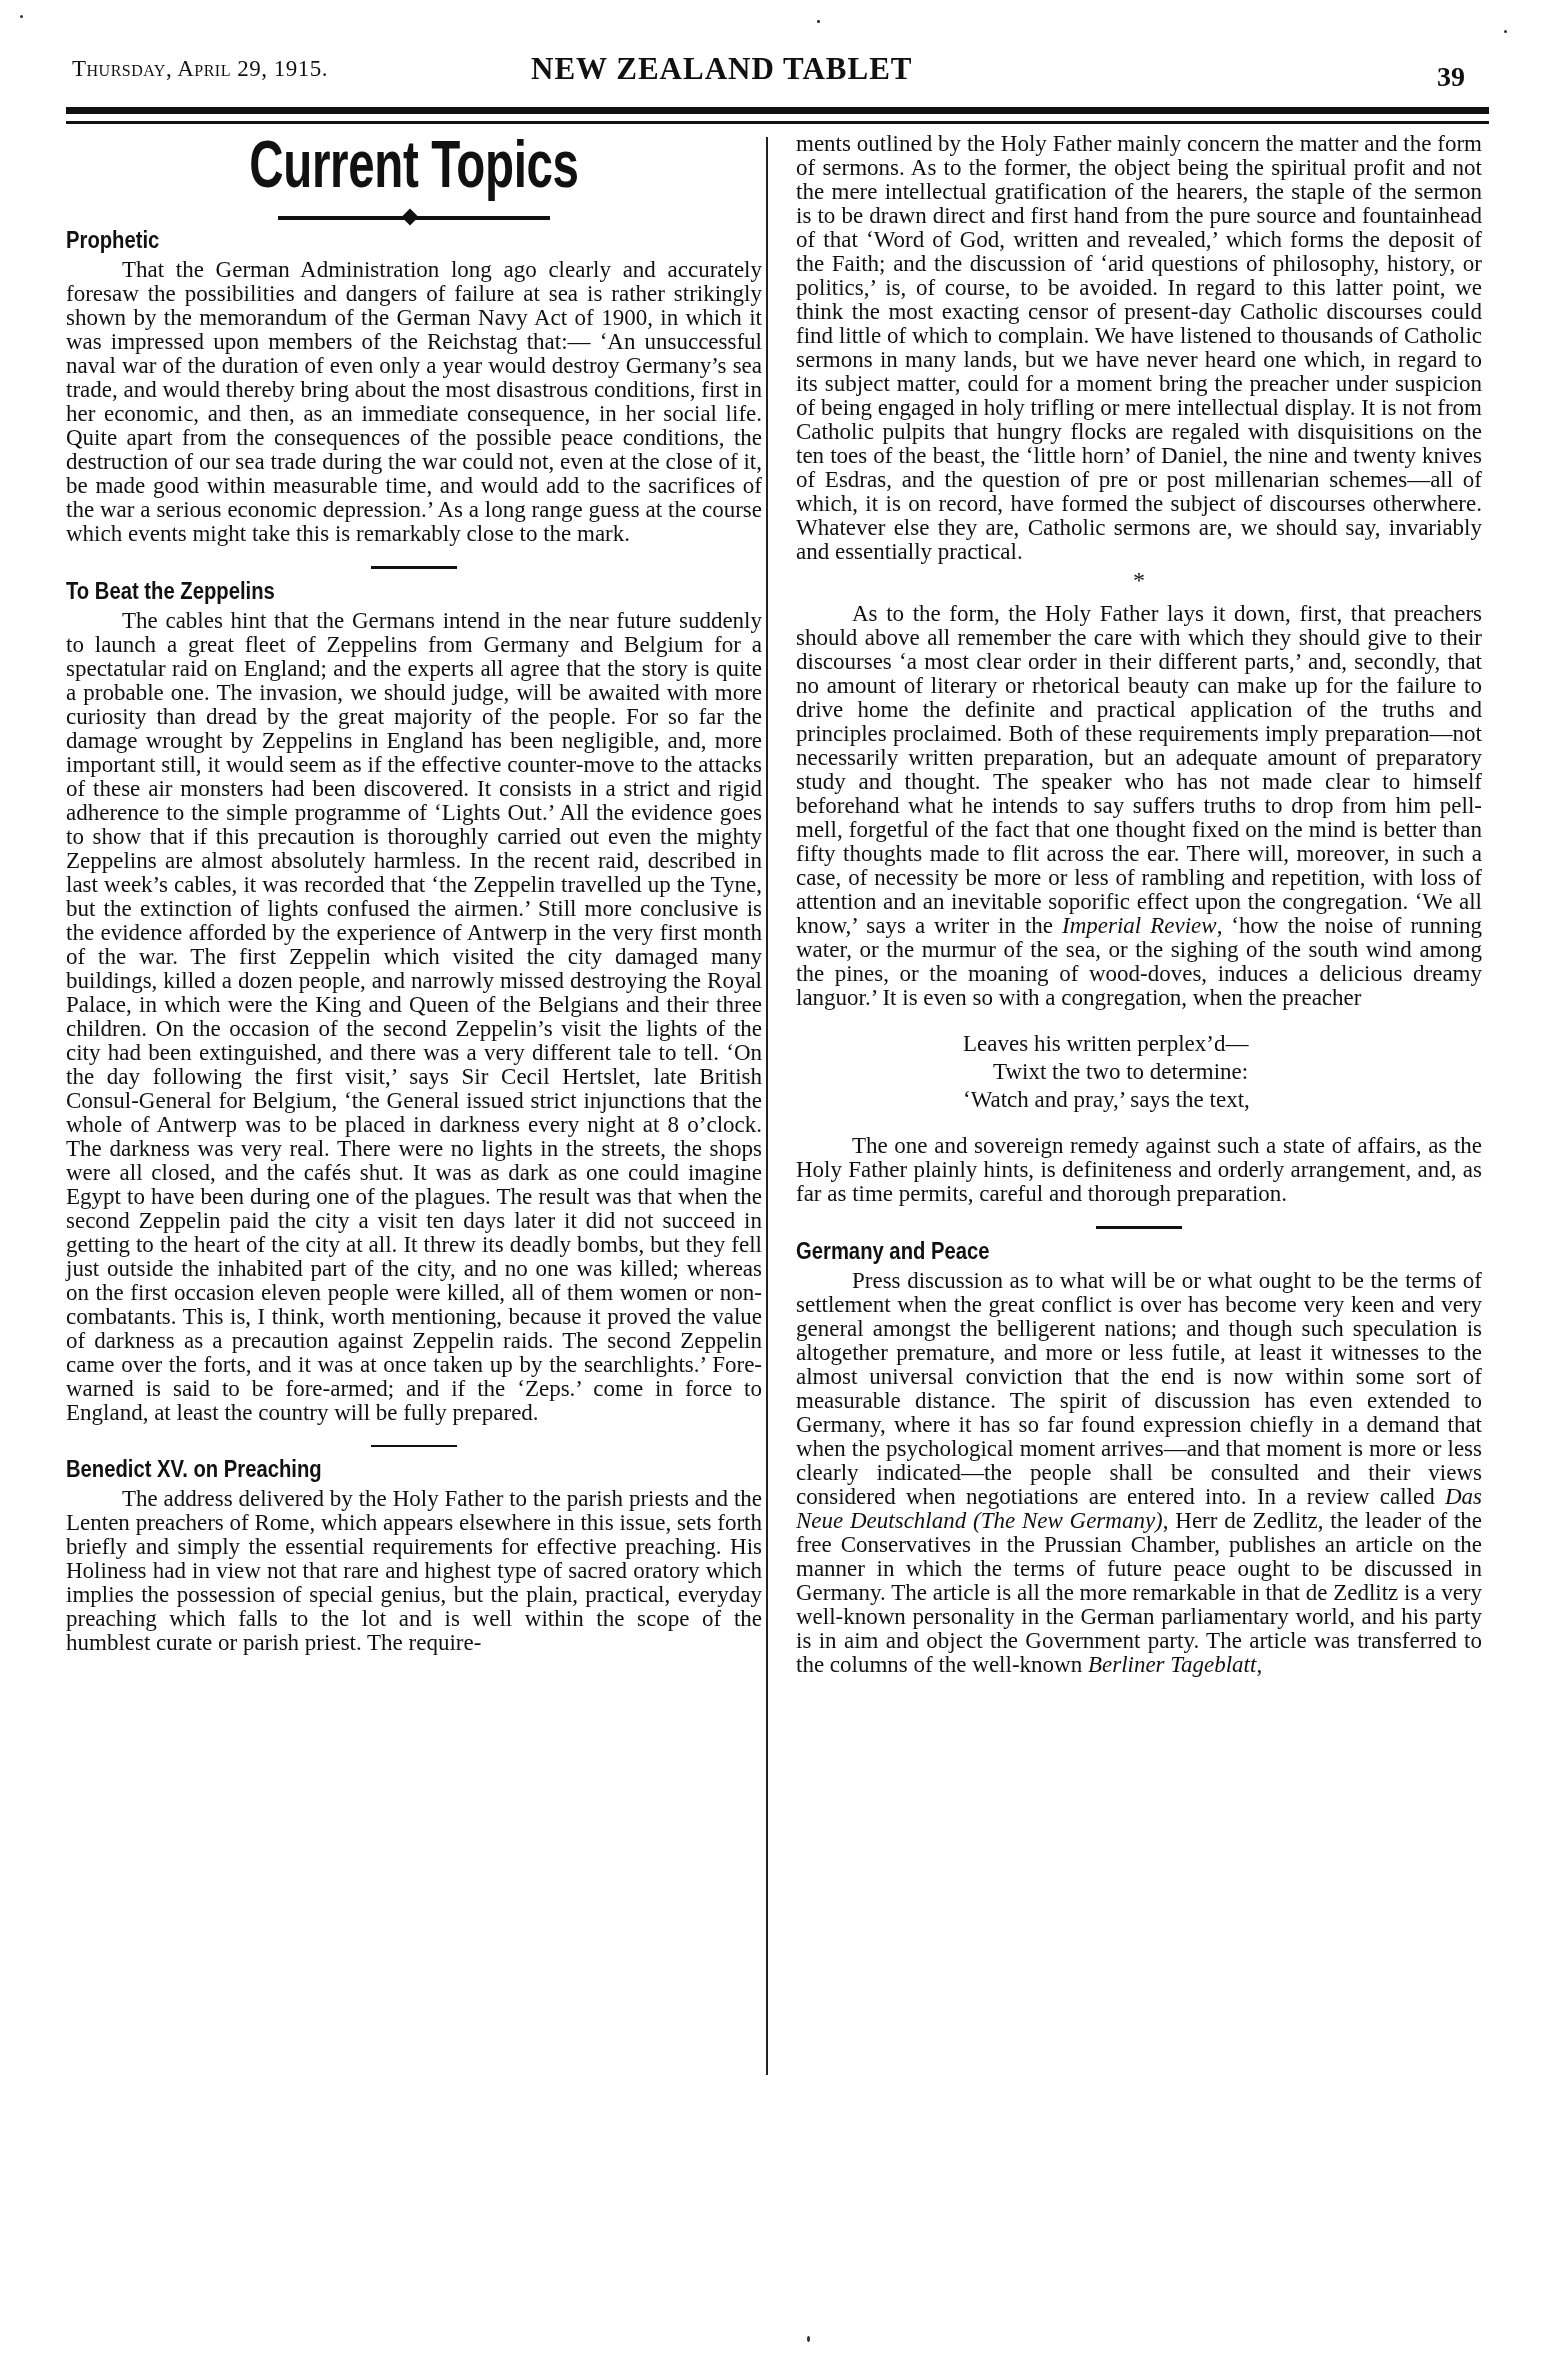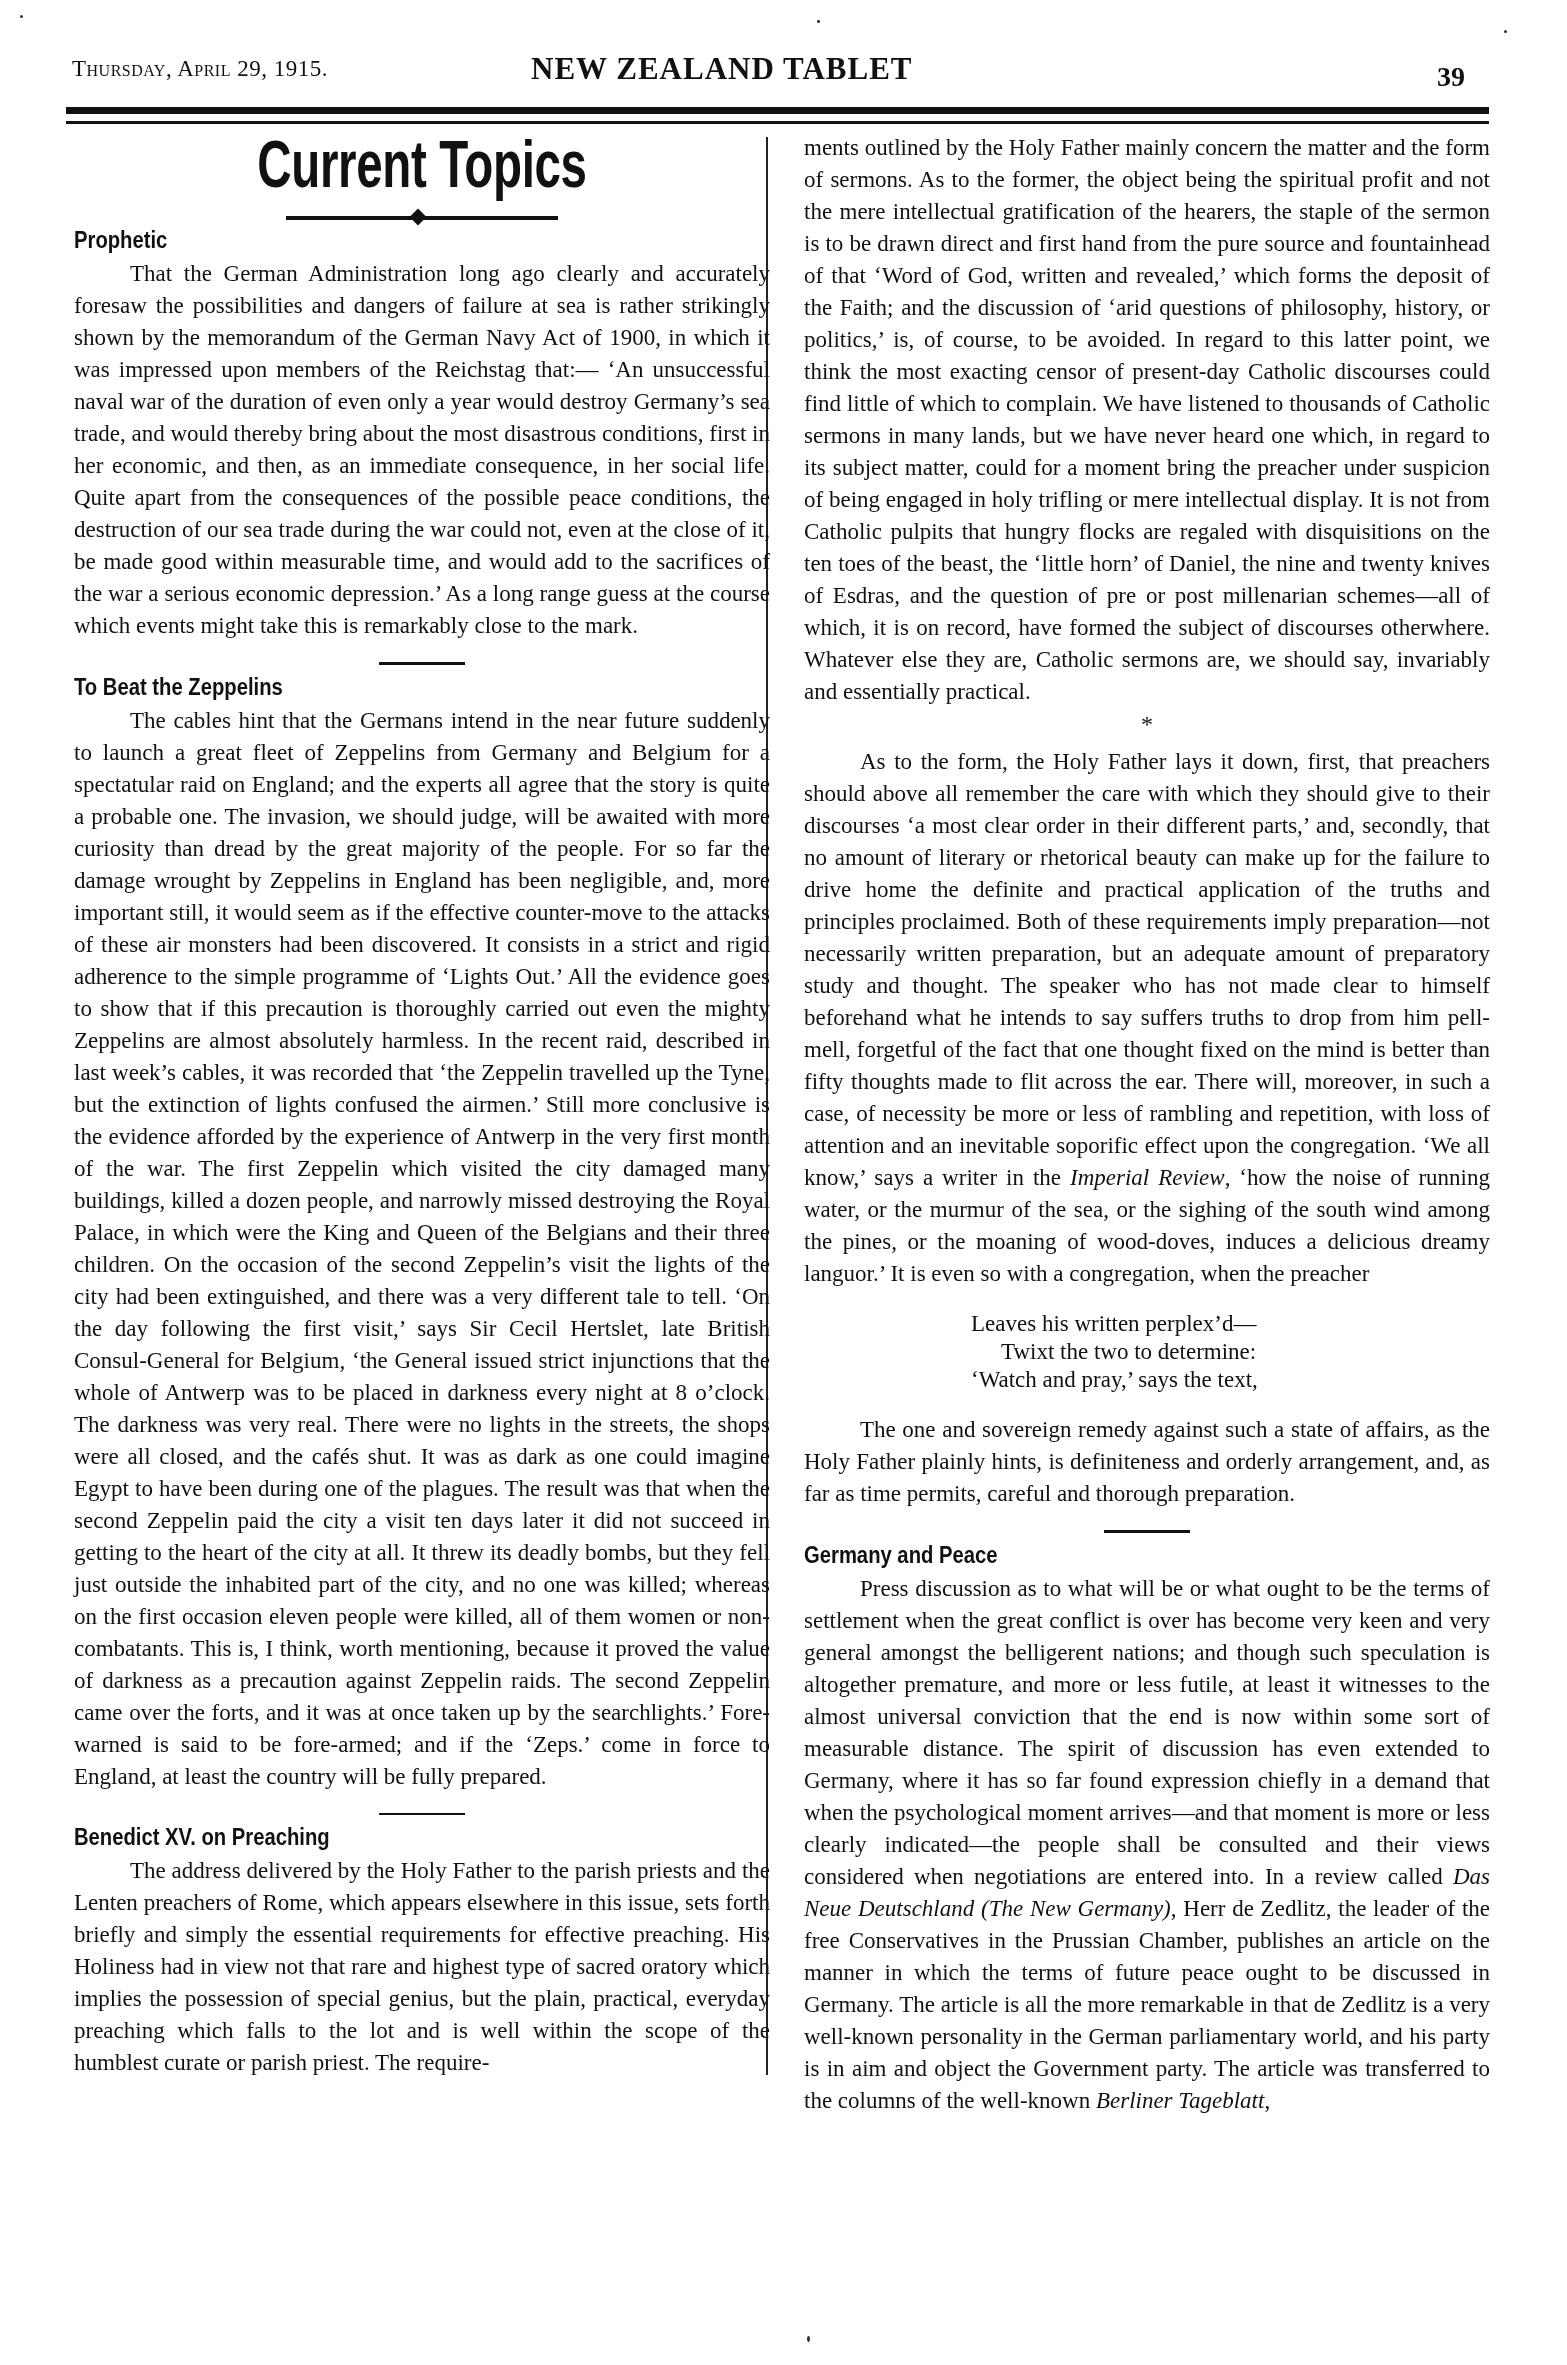--- a/index.html
+++ b/index.html
@@ -5,31 +5,31 @@
   html, body { margin: 0; padding: 0; background: #ffffff; }
   body { width: 1567px; height: 2366px; position: relative; overflow: hidden; color: #111; font-family: "Liberation Serif", "DejaVu Serif", serif; }
   .masthead { position: absolute; left: 72px; top: 50px; width: 1423px; height: 56px; }
   .mast-date { position: absolute; left: 0; top: 6px; font-size: 23px; font-variant: small-caps; letter-spacing: 0.5px; font-family: "Liberation Serif", serif; }
   .mast-title { position: absolute; left: 459px; top: 1px; font-size: 31px; font-weight: bold; letter-spacing: 1px; font-family: "Liberation Serif", serif; }
   .mast-page { position: absolute; right: 30px; top: 11px; font-size: 28px; font-weight: bold; font-family: "Liberation Serif", serif; }
   .rule-thick { position: absolute; left: 66px; top: 107px; width: 1423px; height: 7px; background: #111; }
   .rule-thin { position: absolute; left: 66px; top: 121px; width: 1423px; height: 3px; background: #111; }
   .col-divider { position: absolute; left: 766px; top: 137px; width: 2px; height: 1938px; background: #222; }
 
-  .col { position: absolute; top: 126px; margin-left: 8px; }
+  .col { position: absolute; top: 126px; }
   .col.left { left: 66px; width: 696px; }
   .col.right { left: 796px; width: 686px; }
 
   .main-title { text-align: center; font-family: "Liberation Sans", "DejaVu Sans", sans-serif; font-weight: bold; font-size: 66px; transform: scaleX(0.72); transform-origin: center; margin-top: 0px; height: 76px; line-height: 76px; letter-spacing: -0.5px; }
   .title-ornament { position: relative; width: 272px; height: 8px; margin: 11px auto 6px auto; }
   .title-ornament .bar { position: absolute; left: 0; top: 2.5px; width: 272px; height: 4px; background: #111; }
   .title-ornament .diamond { position: absolute; left: 126px; top: -2px; width: 12px; height: 12px; background: #111; transform: rotate(45deg); }
 
   .section-head { font-family: "Liberation Sans", "DejaVu Sans", sans-serif; font-weight: bold; font-size: 23px; margin: 3px 0 4px 0; transform: scaleX(0.88); transform-origin: left; white-space: nowrap; }
-  .para { font-size: 23px; line-height: 32px; text-align: justify; text-indent: 56px; margin: 0; hyphens: manual; }
+  .para { font-size: 23px; line-height: 24px; text-align: justify; text-indent: 56px; margin: 0; hyphens: manual; }
   .para.noindent { text-indent: 0; }
   .sep { width: 86px; height: 2.5px; background: #111; margin: 20px auto 9px auto; }
   .asterisk { text-align: center; font-size: 24px; line-height: 20px; margin: 6px 0 12px 0; }
   .verse { margin: 20px 0 20px 0; font-size: 23px; line-height: 28px; }
   .verse div { white-space: nowrap; }
   .verse .l1 { padding-left: 167px; }
   .verse .l2 { padding-left: 197px; }
   .verse .l3 { padding-left: 167px; }
   .verse .l4 { padding-left: 194px; }
   i { }

